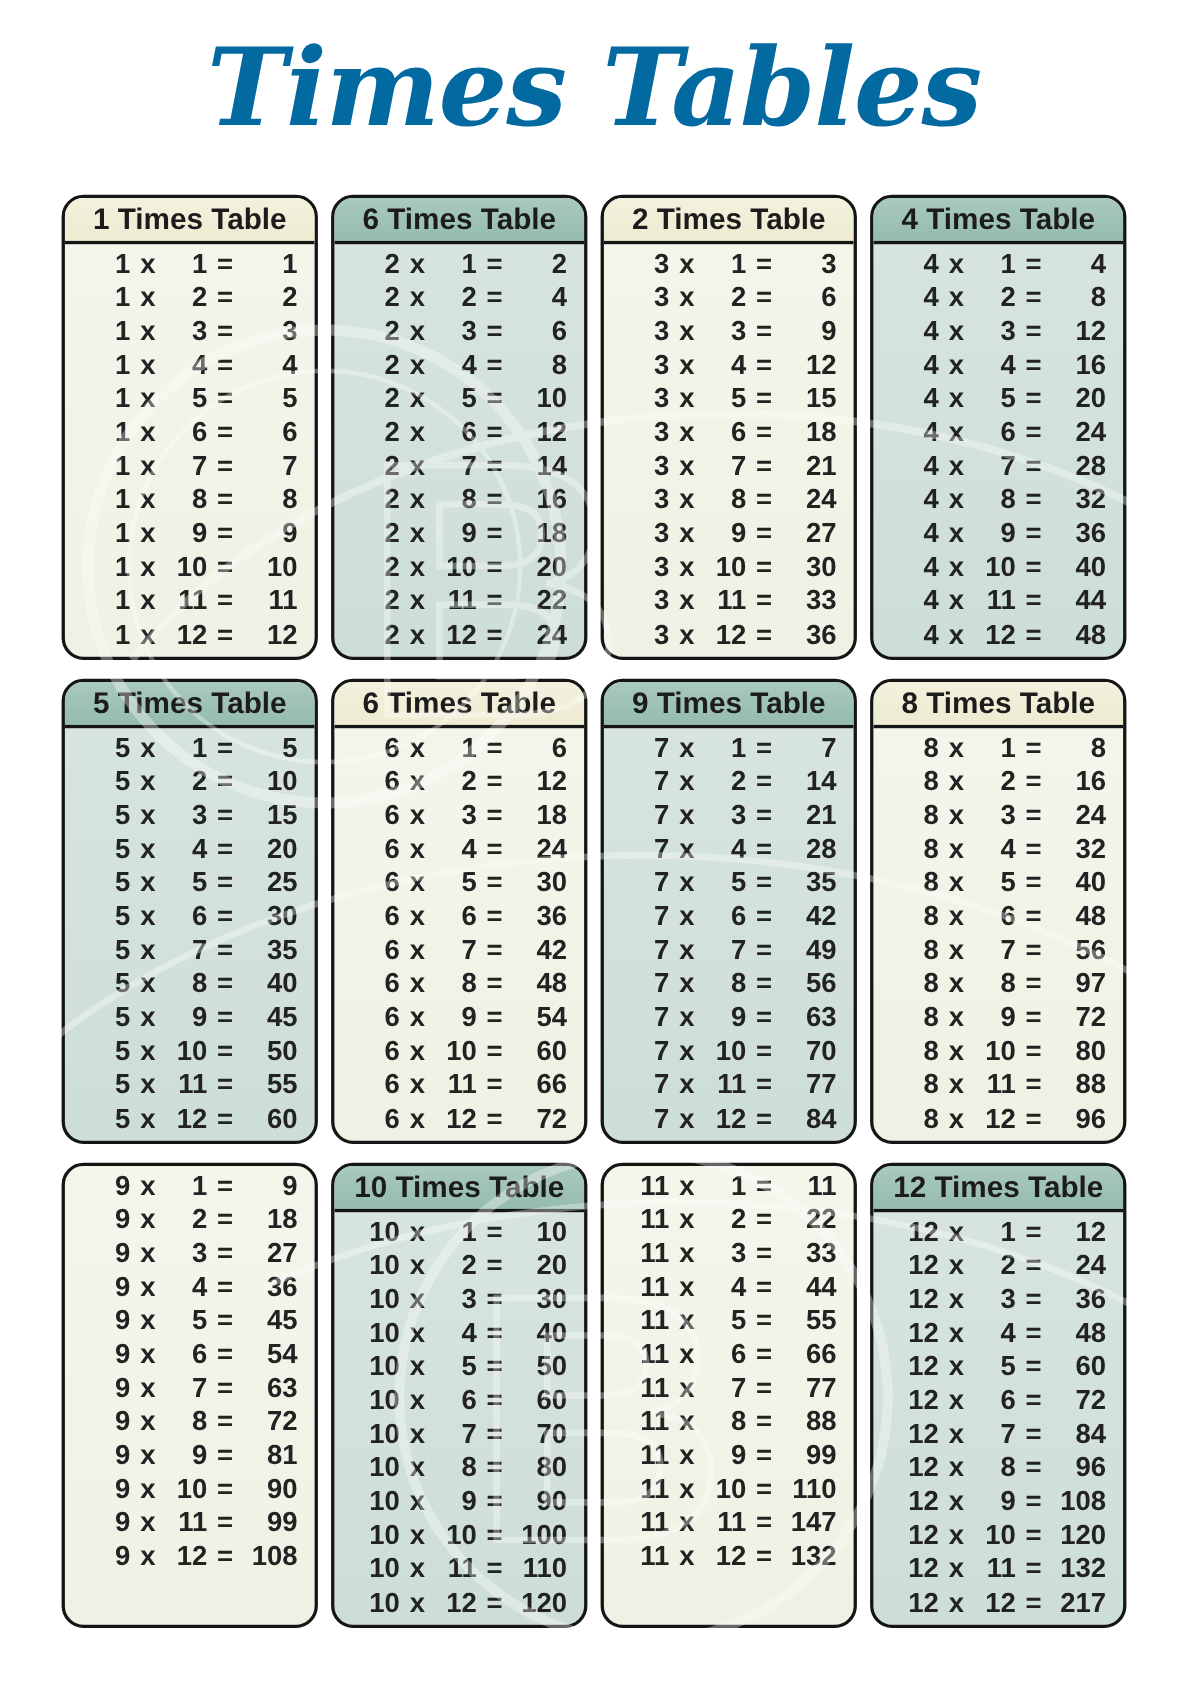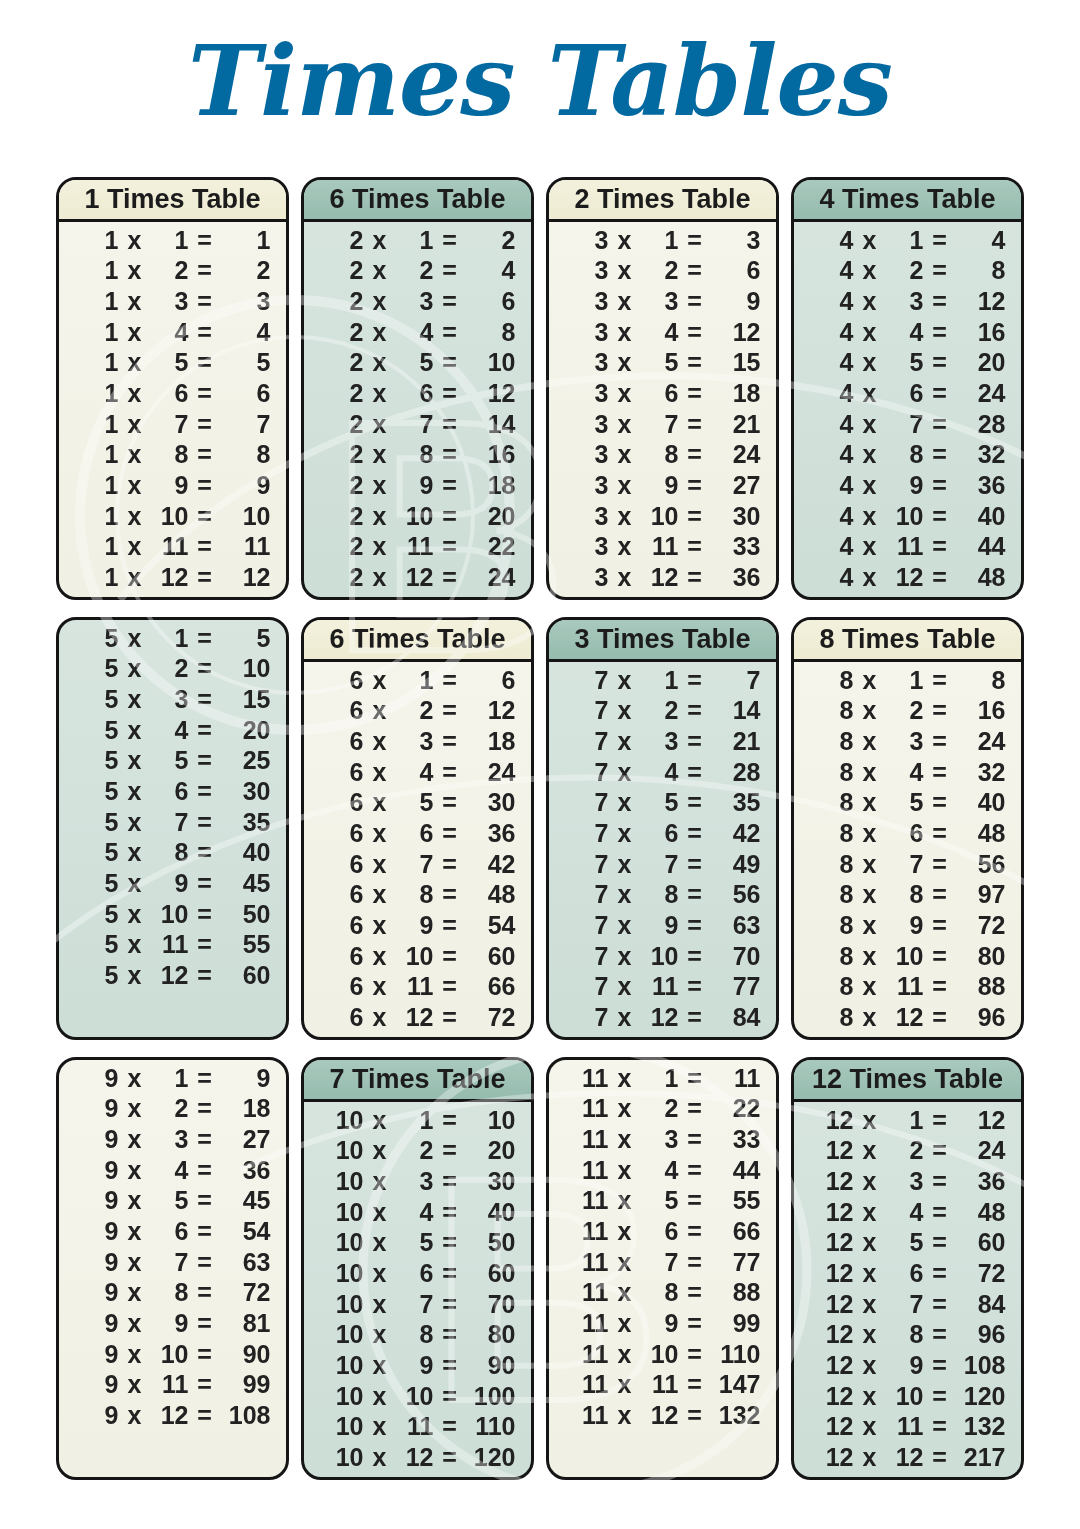--- a/index.html
+++ b/index.html
@@ -449,20 +449,21 @@
           <div class="trow">
             <span class="num">4</span>
             <span class="op">x</span>
             <span class="num">12</span>
             <span class="op">=</span>
             <span class="prod">48</span>
           </div>
         </div>
       </section>
       <section class="card teal">
+        <div class="card-header">5 Times Table</div>
         <div class="card-body">
           <div class="trow">
             <span class="num">5</span>
             <span class="op">x</span>
             <span class="num">1</span>
             <span class="op">=</span>
             <span class="prod">5</span>
           </div>
           <div class="trow">
             <span class="num">5</span>
@@ -626,21 +627,21 @@
           <div class="trow">
             <span class="num">6</span>
             <span class="op">x</span>
             <span class="num">12</span>
             <span class="op">=</span>
             <span class="prod">72</span>
           </div>
         </div>
       </section>
       <section class="card teal">
-        <div class="card-header">3 Times Table</div>
+        <div class="card-header">9 Times Table</div>
         <div class="card-body">
           <div class="trow">
             <span class="num">7</span>
             <span class="op">x</span>
             <span class="num">1</span>
             <span class="op">=</span>
             <span class="prod">7</span>
           </div>
           <div class="trow">
             <span class="num">7</span>
@@ -892,21 +893,21 @@
           <div class="trow">
             <span class="num">9</span>
             <span class="op">x</span>
             <span class="num">12</span>
             <span class="op">=</span>
             <span class="prod">108</span>
           </div>
         </div>
       </section>
       <section class="card teal">
-        <div class="card-header">7 Times Table</div>
+        <div class="card-header">10 Times Table</div>
         <div class="card-body">
           <div class="trow">
             <span class="num">10</span>
             <span class="op">x</span>
             <span class="num">1</span>
             <span class="op">=</span>
             <span class="prod">10</span>
           </div>
           <div class="trow">
             <span class="num">10</span>

